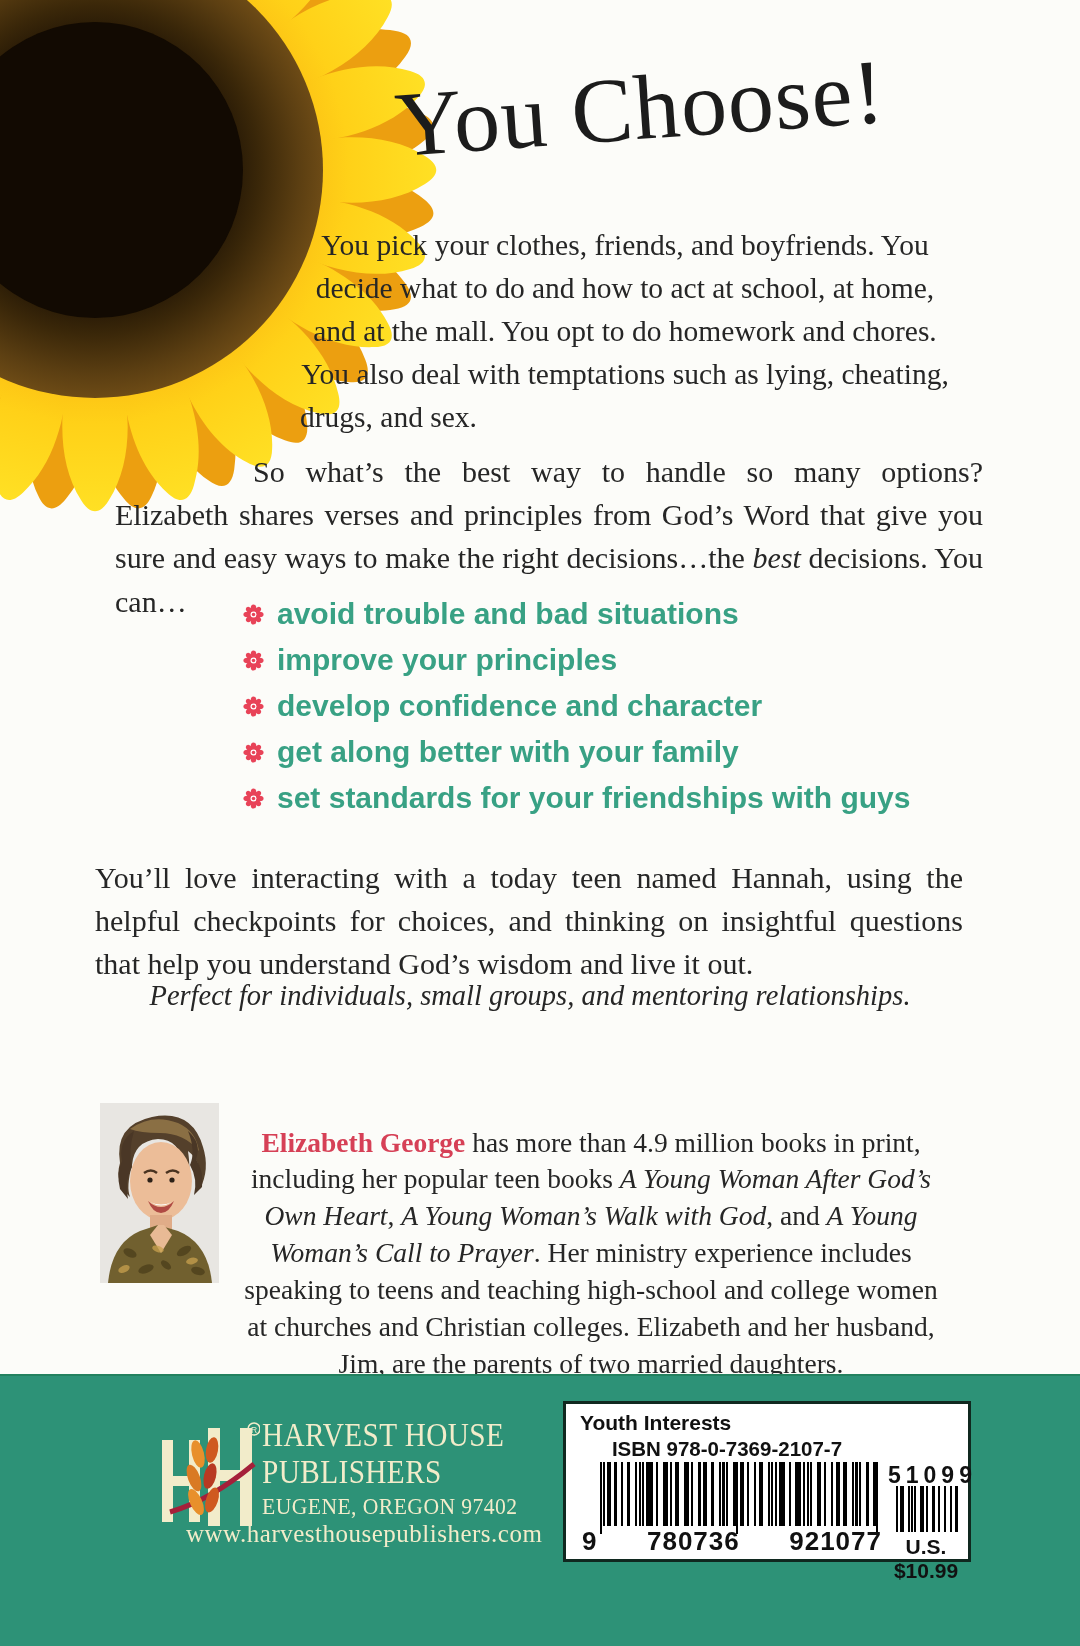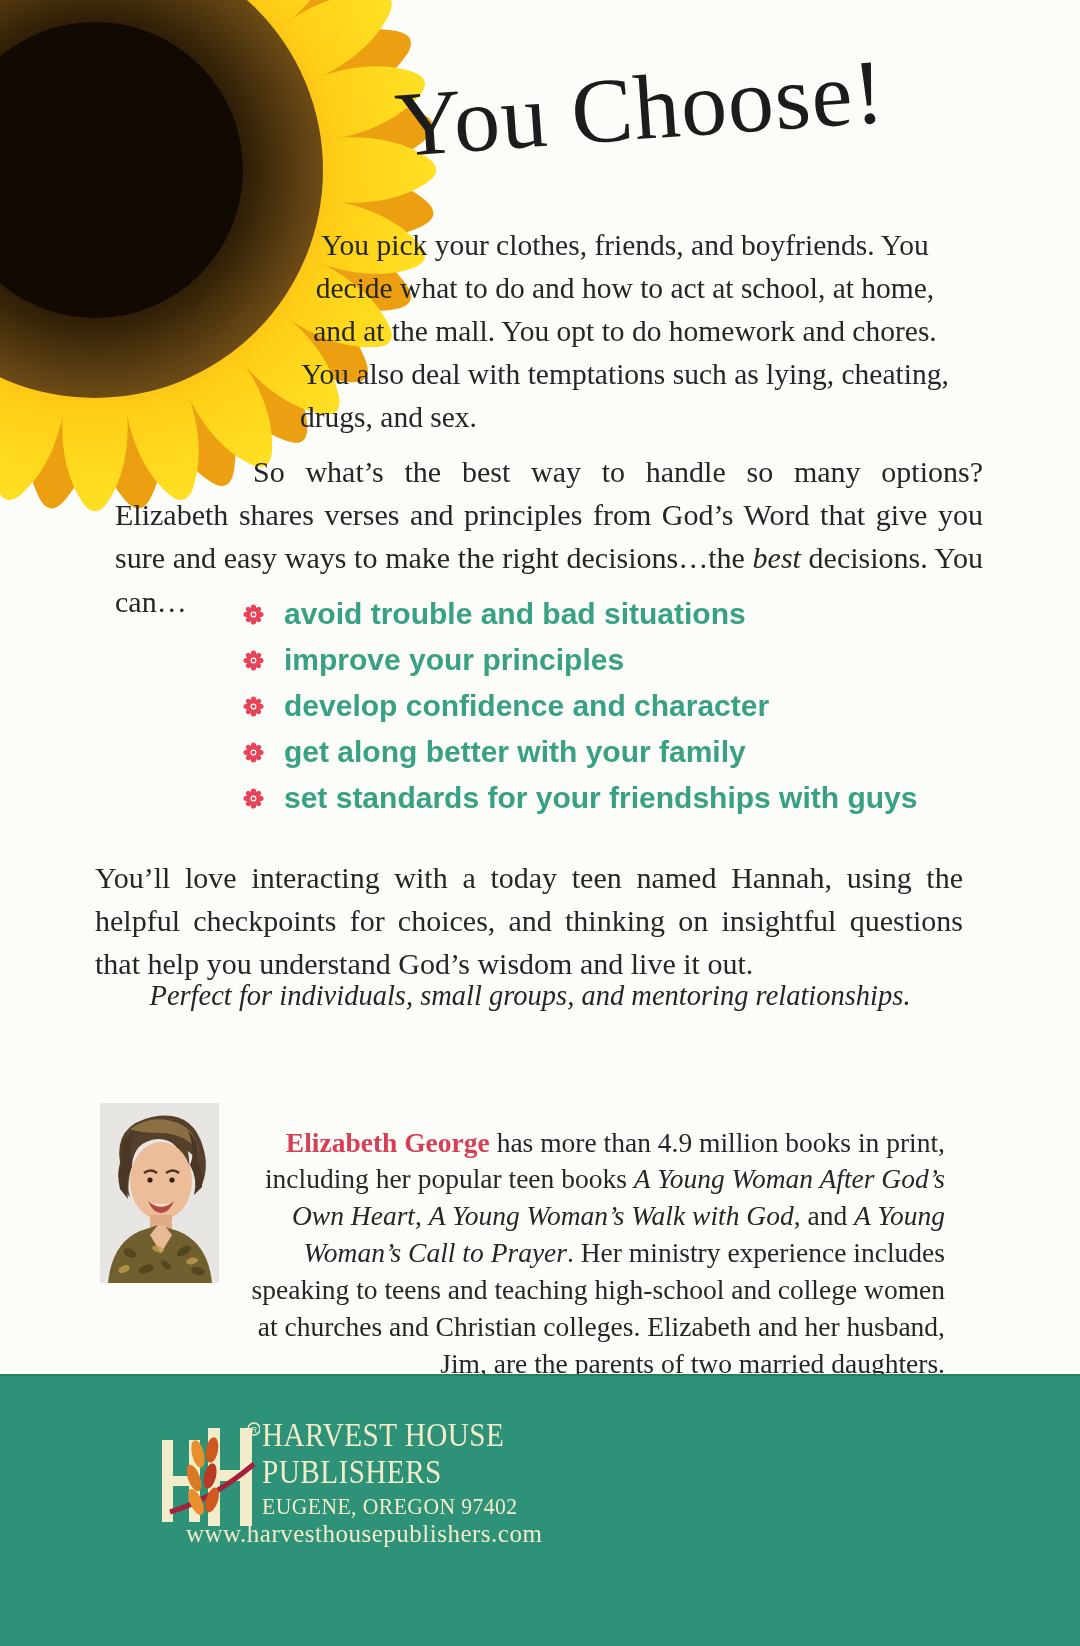--- a/index.html
+++ b/index.html
@@ -35,35 +35,35 @@
     font-size:30px;line-height:1.44;text-align:justify;text-indent:138px;margin-left:20px;
   }
   .para3{
     position:absolute;left:95px;top:826px;width:868px;
     font-size:30px;line-height:1.44;text-align:justify;
   }
   .em{font-style:italic;}
   
   .bullets{position:absolute;left:243px;top:597px;list-style:none;margin:0;padding:0;}
   .bullets li{
-    display:flex;align-items:center;gap:20px;margin-bottom:12px;
+    display:flex;align-items:center;gap:13px;margin-bottom:12px;
     font-family:"Liberation Sans",sans-serif;font-weight:bold;
     font-size:30px;color:var(--bullet-text);
   }
   .flower{color:var(--bullet-flower);flex:0 0 auto;display:inline-flex;}
   
   .tagline{
     position:absolute;left:95px;top:980px;width:870px;
     text-align:center;font-style:italic;font-size:28.5px;
   }
   
   .author-photo{position:absolute;left:100px;top:1103px;width:119px;height:180px;}
   .bio{
     position:absolute;left:237px;top:1097px;width:708px;
-    font-size:27.5px;line-height:1.345;text-align:right;
+    font-size:27.5px;line-height:1.345;text-align:center;
   }
   .bio .name{color:var(--author-name);font-weight:bold;}
   
   .band{
     position:absolute;left:0;top:1374px;width:1080px;height:272px;
     background:var(--band-green);border-top:2px solid #23815f;
   }
   .logo-monogram{position:absolute;left:156px;top:1420px;}
   .logo-text{position:absolute;left:262px;top:1418px;color:var(--cream);line-height:1;}
   .logo-line1{font-size:34px;letter-spacing:.5px;transform:scaleX(.86);transform-origin:left;}
@@ -357,14 +357,31 @@
     <text x="98" y="12.5" text-anchor="middle" font-size="8.5" fill="#f2ecca" font-family="Liberation Sans, sans-serif">R</text>
   </svg>
 
   <div class="logo-text">
     <div class="logo-line1">HARVEST HOUSE</div>
     <div class="logo-line2">PUBLISHERS</div>
     <div class="logo-line3">EUGENE, OREGON 97402</div>
   </div>
   <div class="logo-site">www.harvesthousepublishers.com</div>
 
+  <div class="barcode-box">
+    <div class="bc-category">Youth Interests</div>
+    <div class="bc-isbn">ISBN 978-0-7369-2107-7</div>
+    <div class="bc-bars">
+      <div class="guard" style="left:0;"></div>
+      <div class="guard" style="left:49%;"></div>
+      <div class="guard" style="right:0;"></div>
+    </div>
+    <div class="bc-digits">
+      <span>9</span>
+      <span>780736</span>
+      <span>921077</span>
+    </div>
+    <div class="bc-addon-num">51099</div>
+    <div class="bc-addon-bars"></div>
+    <div class="bc-price">U.S. $10.99</div>
+  </div>
 
 </div>
 
 </body></html>

